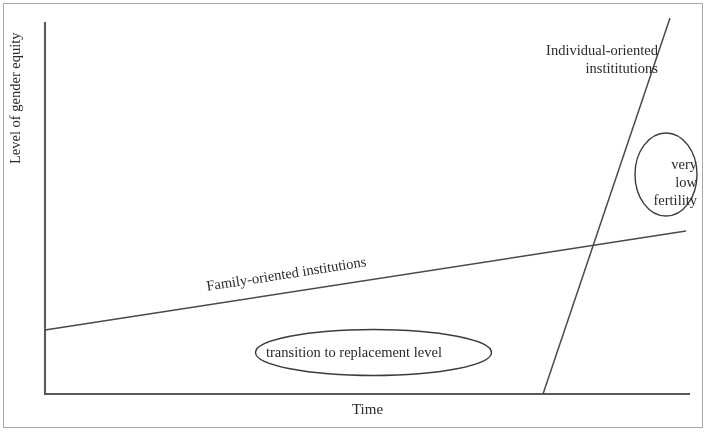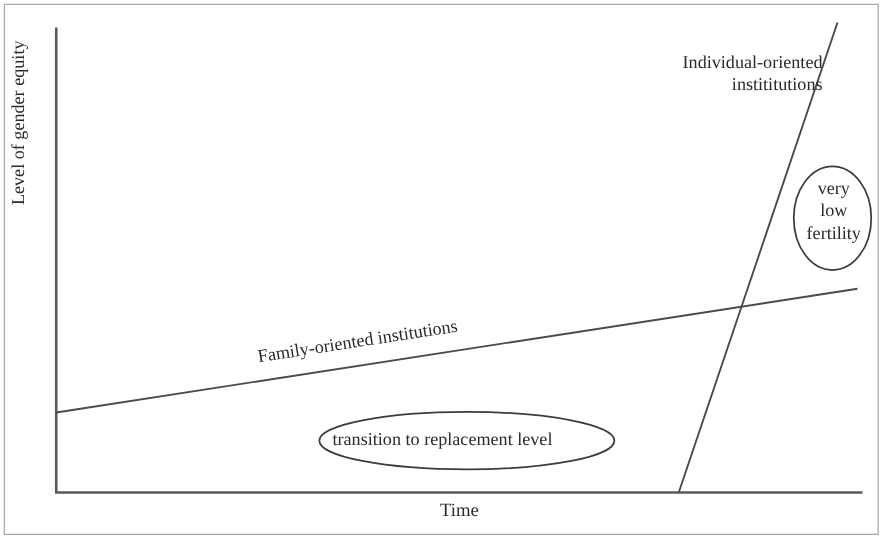--- a/index.html
+++ b/index.html
@@ -92,23 +92,23 @@
     transform: rotate(-8.8deg);
   }
   #label-transition {
     left: 266px;
     top: 343px;
     width: 216px;
     font-size: 14.5px;
   }
   #label-very-low-fertility {
     left: 637px;
-    top: 142px;
+    top: 155px;
     width: 60px;
-    text-align: center;
+    text-align: right;
     font-size: 14.5px;
     white-space: normal;
   }
   #label-very-low-fertility span {
     display: block;
   }
 </style>
 </head>
 <body>
 

